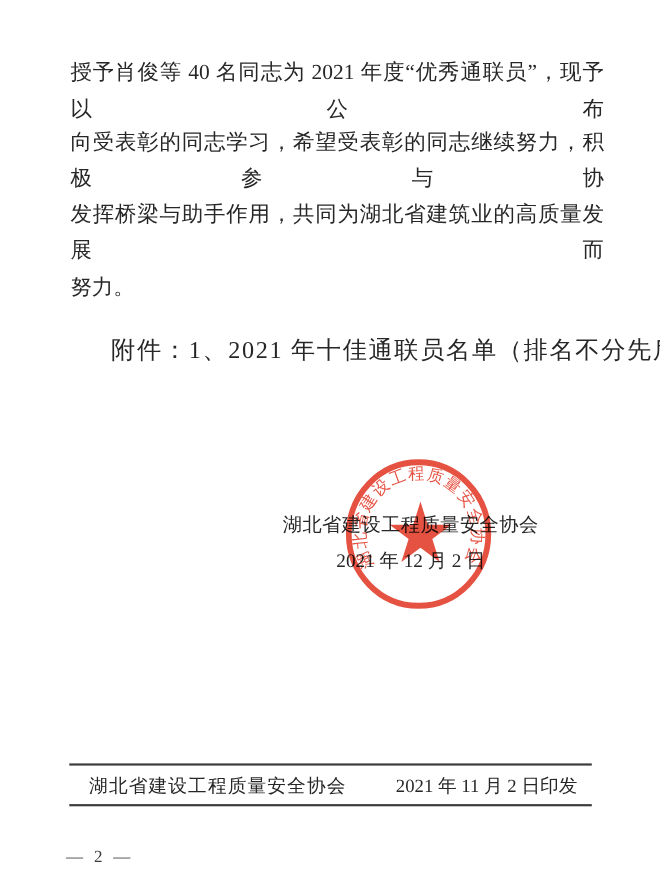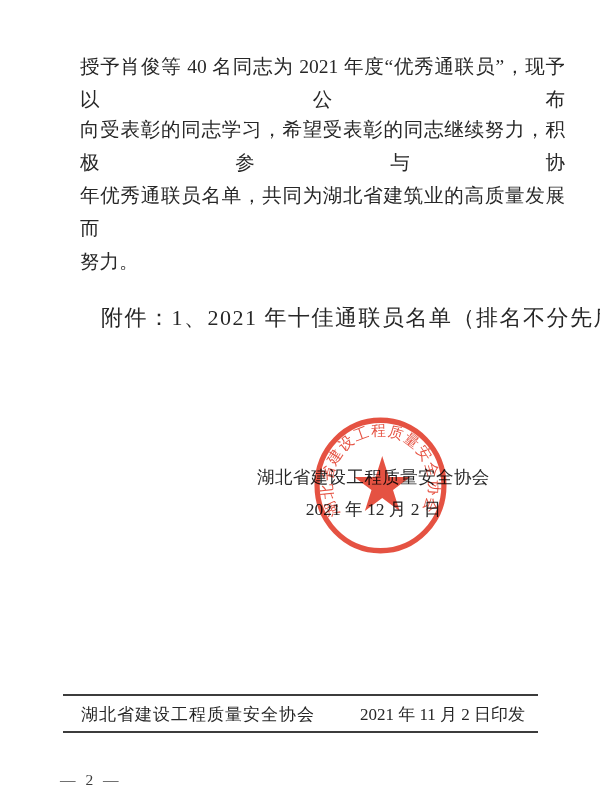--- a/index.html
+++ b/index.html
@@ -13,21 +13,20 @@
     font-family: "Liberation Serif", "DejaVu Serif", serif;
     color: #272727;
   }
   
   .para {
     position: absolute;
     left: 64px;
     width: 485px;
     font-size: 19.5px;
     line-height: 33px;
-    margin-left: 16px;
   }
   .para .line.full {
     text-align: justify;
     text-align-last: justify;
     text-justify: inter-character;
   }
   .para .line.indent { padding-left: 39px; }
   #para1 { top: 50px; }
   #para2 { top: 113px; }
   
@@ -100,21 +99,21 @@
 <body>
 
 <div class="page">
 
   <div class="para" id="para1">
     <div class="line full">授予肖俊等 40 名同志为 2021 年度“优秀通联员”，现予以公布</div>
   </div>
 
   <div class="para" id="para2">
     <div class="line full">向受表彰的同志学习，希望受表彰的同志继续努力，积极参与协</div>
-    <div class="line full">年优秀通联员名单，共同为湖北省建筑业的高质量发展而</div>
+    <div class="line full">发挥桥梁与助手作用，共同为湖北省建筑业的高质量发展而</div>
     <div class="line">努力。</div>
   </div>
 
   <div class="attachment">
     <div class="att-line"><span>附件：</span><span>1、2021 年十佳通联员名单（排名不分先后）</span></div>
   </div>
 
   <div class="signature">
     <div class="sig-org">湖北省建设工程质量安全协会</div>
     <div class="sig-date">2021 年 12 月 2 日</div>

